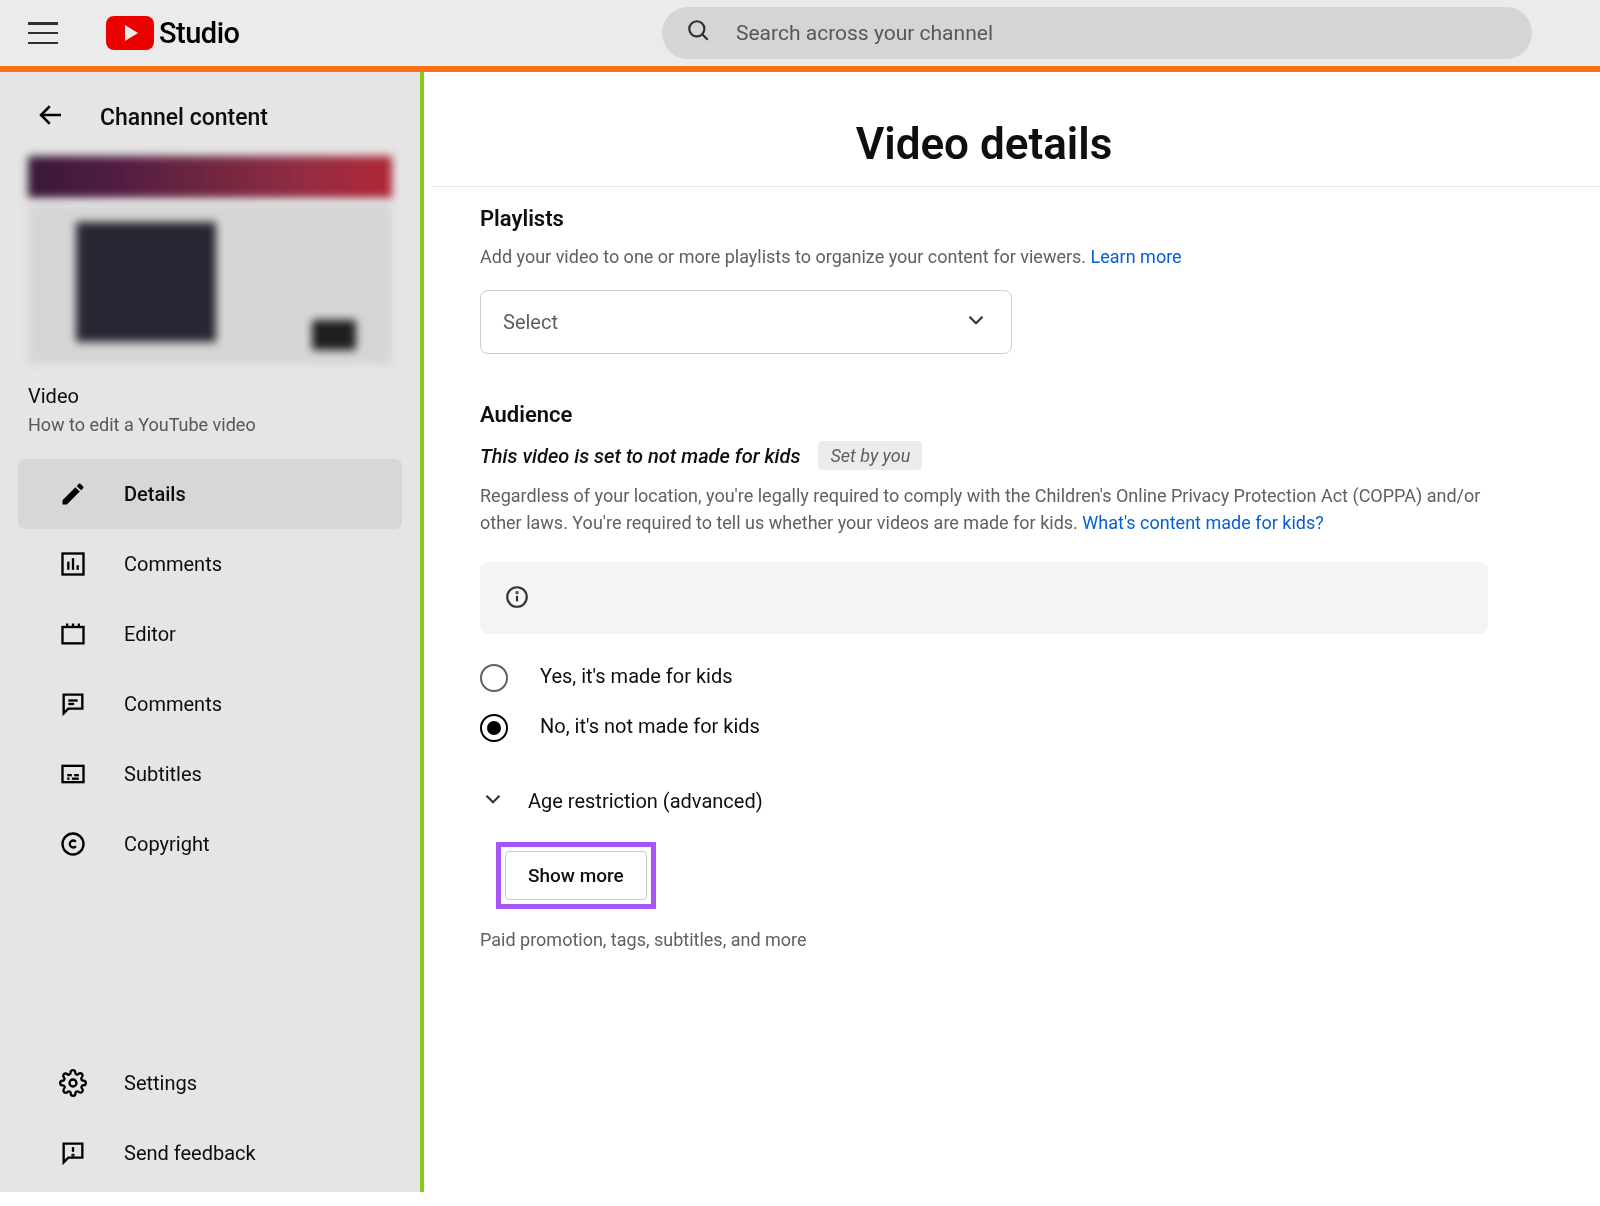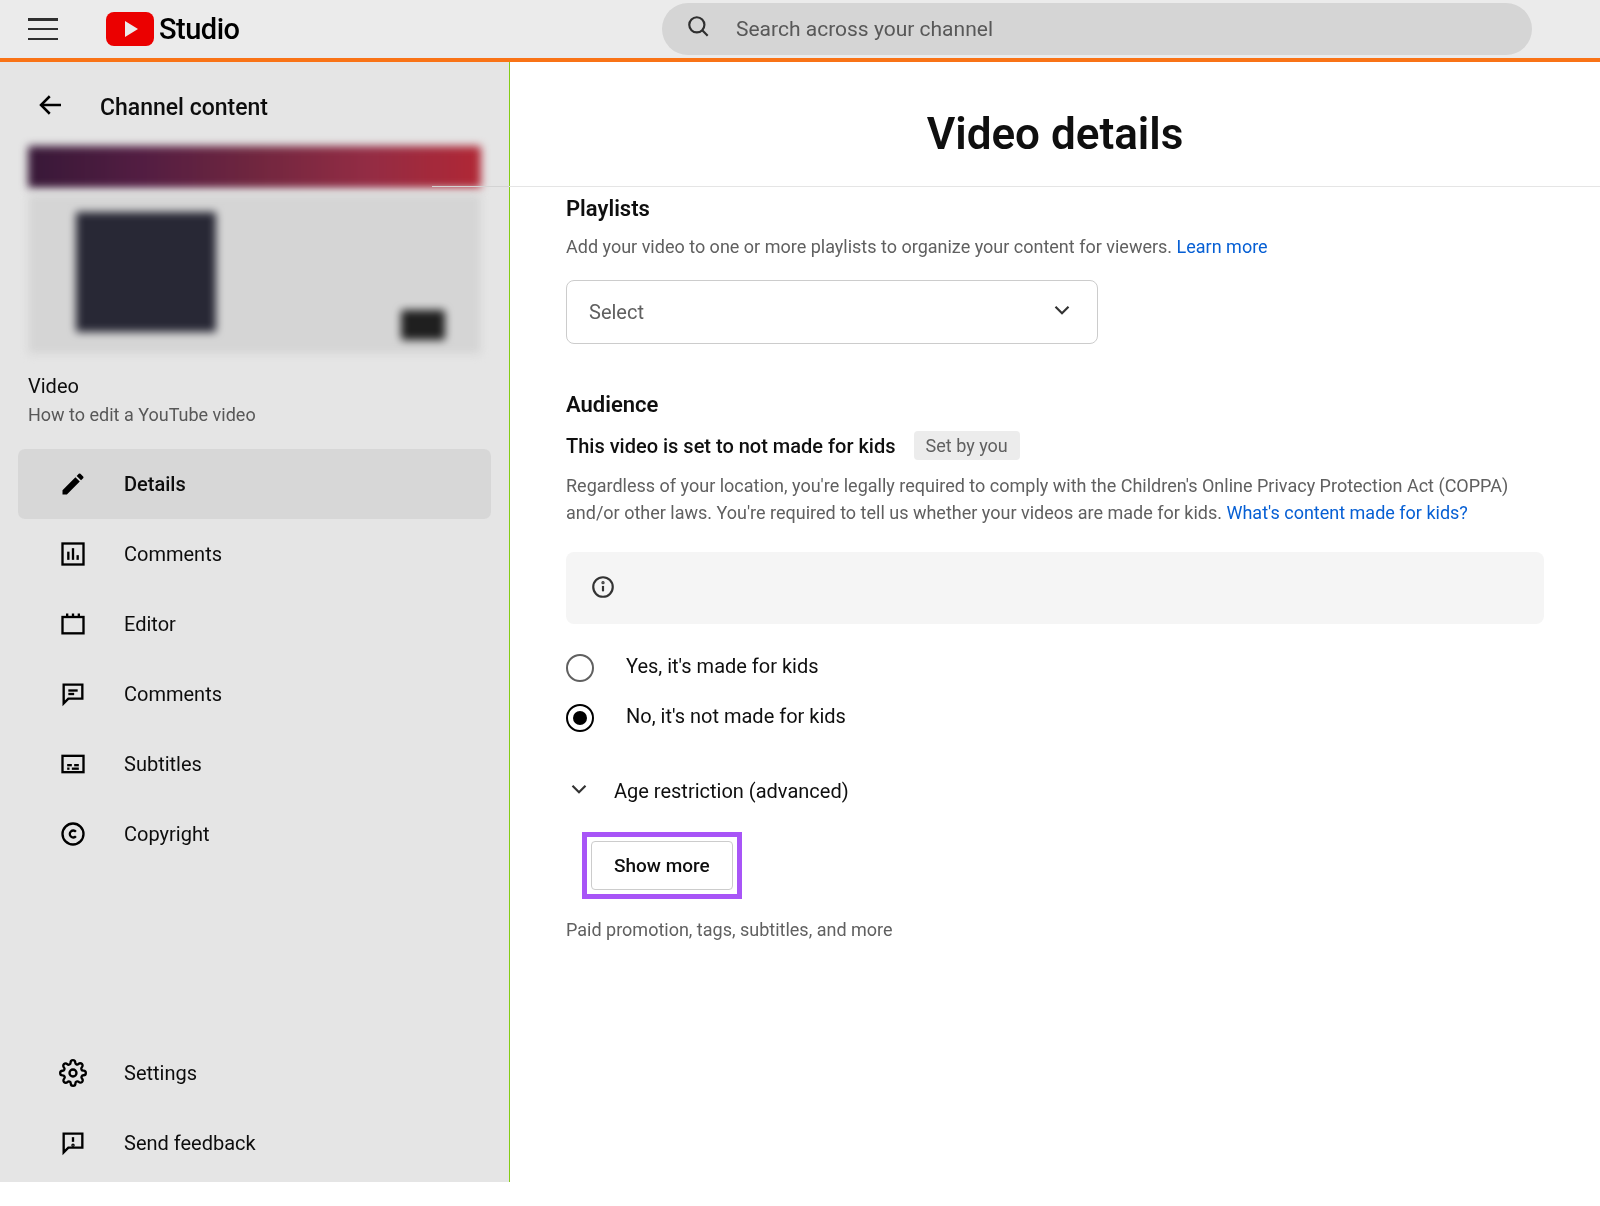--- a/index.html
+++ b/index.html
@@ -2,37 +2,37 @@
 <html><head>
 <meta charset="utf-8">
 <style>
 * { margin:0; padding:0; box-sizing:border-box; font-family:Roboto,Arial,sans-serif; }
 body { width:1600px; height:1206px; background:#fff; overflow:hidden; position:relative; }
 
 
 .dim-overlay { position:absolute; top:0; left:0; right:0; bottom:0; background:rgba(0,0,0,0.08); pointer-events:none; z-index:5; }
 
 
-.header { height:62px; display:flex; align-items:center; padding:0 28px; border-bottom:4px solid #f97316; position:relative; }
+.header { height:72px; display:flex; align-items:center; padding:0 28px; border-bottom:6px solid #f97316; position:relative; }
 .hamburger { width:30px; height:22px; display:flex; flex-direction:column; justify-content:space-between; cursor:pointer; margin-right:48px; }
 .hamburger span { height:2.5px; background:#333; width:100%; }
 .logo { display:flex; align-items:center; gap:5px; }
 .logo-play { width:48px; height:34px; background:#ff0000; border-radius:8px; display:flex; align-items:center; justify-content:center; }
 .logo-play::after { content:""; border-left:13px solid #fff; border-top:8px solid transparent; border-bottom:8px solid transparent; margin-left:3px; }
 .logo-text { font-size:29px; font-weight:500; letter-spacing:-0.5px; color:#000; }
 .search-bar { margin-left:auto; margin-right:40px; width:870px; height:52px; background:#e8e8e8; border-radius:26px; display:flex; align-items:center; padding:0 24px; gap:24px; }
 .search-bar input { border:none; background:transparent; outline:none; font-size:21px; color:#555; width:100%; }
 .search-bar input::placeholder { color:#606060; }
 .search-icon svg { width:26px; height:26px; }
 
 
 .layout { display:flex; height:calc(1206px - 86px); }
 
 
-.sidebar { width:510px; background:#f9f9f9; border-right:1px solid #84cc16; display:flex; flex-direction:column; position:relative; }
+.sidebar { width:424px; background:#f9f9f9; border-right:4px solid #84cc16; display:flex; flex-direction:column; position:relative; }
 .sidebar-back { display:flex; align-items:center; gap:34px; padding:28px 36px 22px; }
 .back-arrow svg { width:30px; height:30px; }
 .sidebar-back-title { font-size:23px; font-weight:500; color:#0f0f0f; }
 .thumb-area { padding:0 28px 10px; }
 .banner-blur { width:100%; height:42px; background:linear-gradient(90deg,#3d1b3d,#5a2048,#7a2a45,#a0304a,#c02b3a); filter:blur(4px); border-radius:2px; }
 .thumb-blur { width:100%; height:160px; margin-top:6px; background:#e8e8e8; position:relative; filter:blur(4px); border-radius:2px; overflow:hidden; }
 .thumb-blur::before { content:""; position:absolute; left:48px; top:18px; width:140px; height:120px; background:#2c2c3a; }
 .thumb-blur::after { content:""; position:absolute; right:36px; bottom:14px; width:44px; height:30px; background:#222; border-radius:2px; }
 .video-info { padding:10px 28px 18px; }
 .video-info-label { font-size:20px; color:#0f0f0f; margin-bottom:6px; }
@@ -51,21 +51,21 @@
 .divider { position:absolute; left:432px; right:0; top:calc(86px + 100px); height:1px; background:#e5e5e5; z-index:2; }
 
 .section-title { font-size:22px; font-weight:600; color:#0f0f0f; margin-bottom:12px; margin-top:36px; }
 .section-desc { font-size:18px; color:#606060; line-height:1.5; }
 .section-desc a { color:#065fd4; text-decoration:none; }
 
 .select-box { margin-top:20px; width:532px; height:64px; border:1px solid #ccc; border-radius:8px; display:flex; align-items:center; justify-content:space-between; padding:0 22px; cursor:pointer; }
 .select-box span { font-size:20px; color:#606060; }
 .select-box svg { width:26px; height:26px; }
 
-.audience-status { display:flex; align-items:center; gap:18px; margin-top:14px; margin-bottom:12px; }
+.audience-status { display:flex; align-items:center; gap:18px; margin-top:14px; margin-bottom:12px;font-style:italic; }
 .audience-status-text { font-size:20px; font-weight:500; color:#0f0f0f; }
 .set-badge { background:#ececec; color:#606060; font-size:18px; padding:4px 12px; border-radius:4px; }
 
 .info-box { background:#f5f5f5; border-radius:8px; padding:20px 24px; margin-top:26px; display:flex; gap:20px; }
 .info-box svg { width:26px; height:26px; flex-shrink:0; margin-top:2px; }
 .info-box-text { font-size:18px; color:#555; line-height:1.55; }
 .info-box-text a { color:#065fd4; text-decoration:none; }
 
 .radio-group { margin-top:30px; display:flex; flex-direction:column; gap:22px; }
 .radio-item { display:flex; align-items:flex-start; gap:32px; cursor:pointer; }

